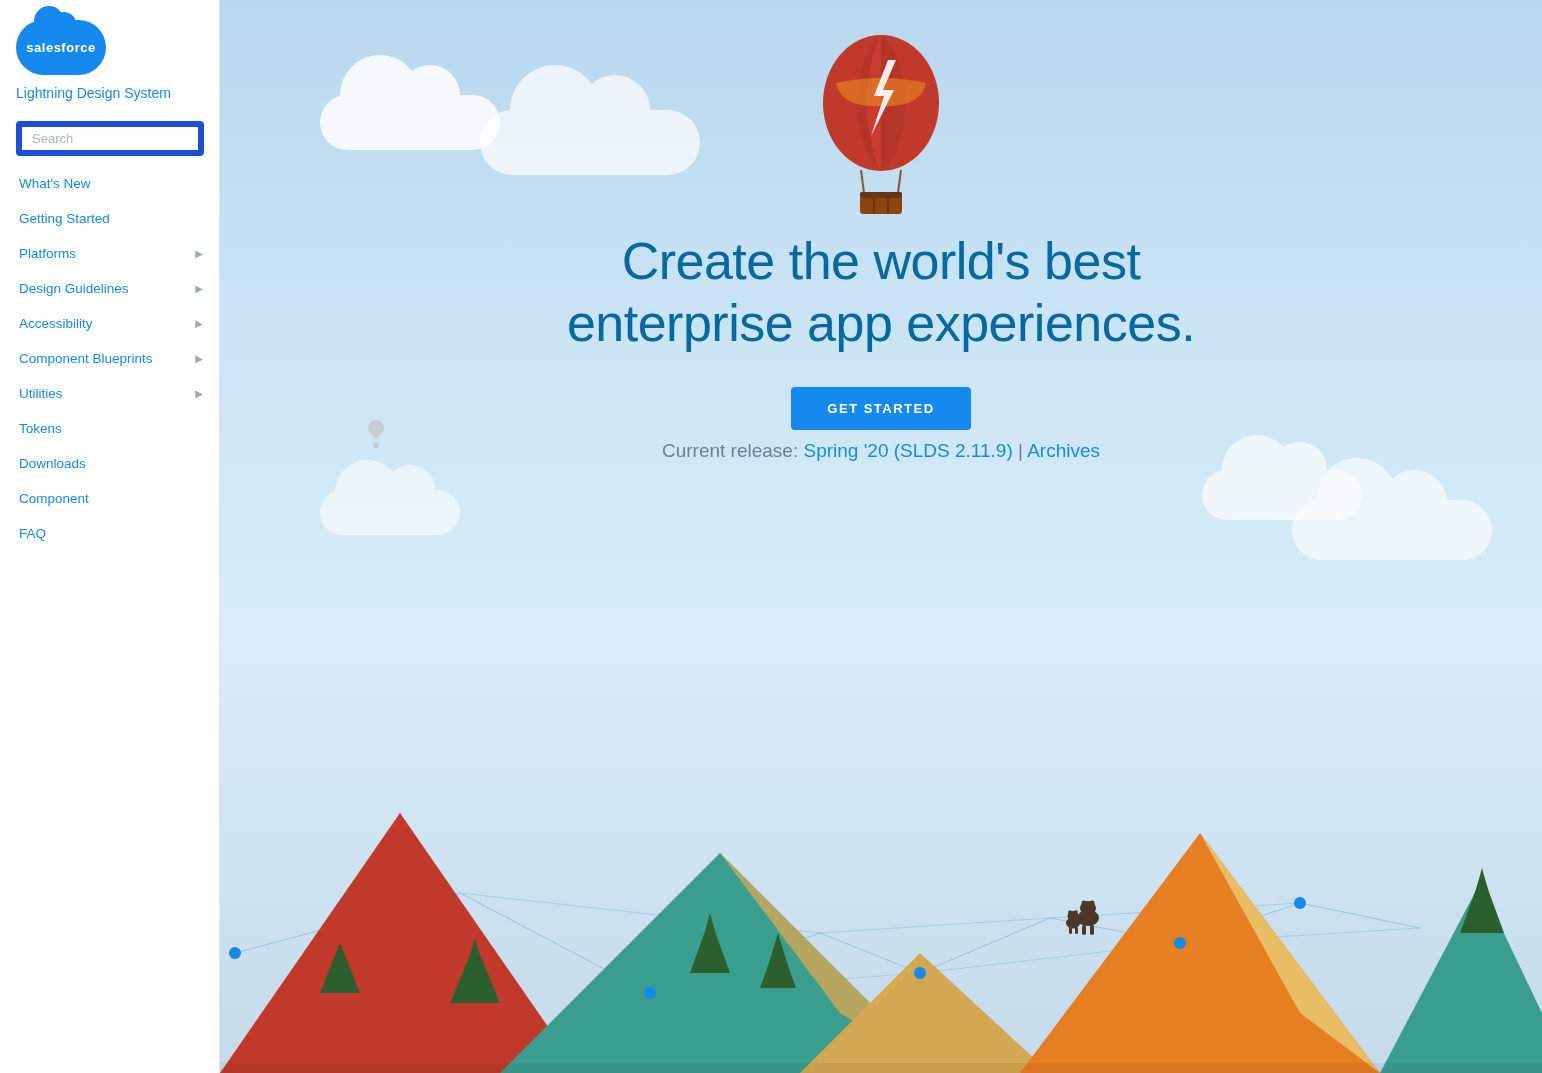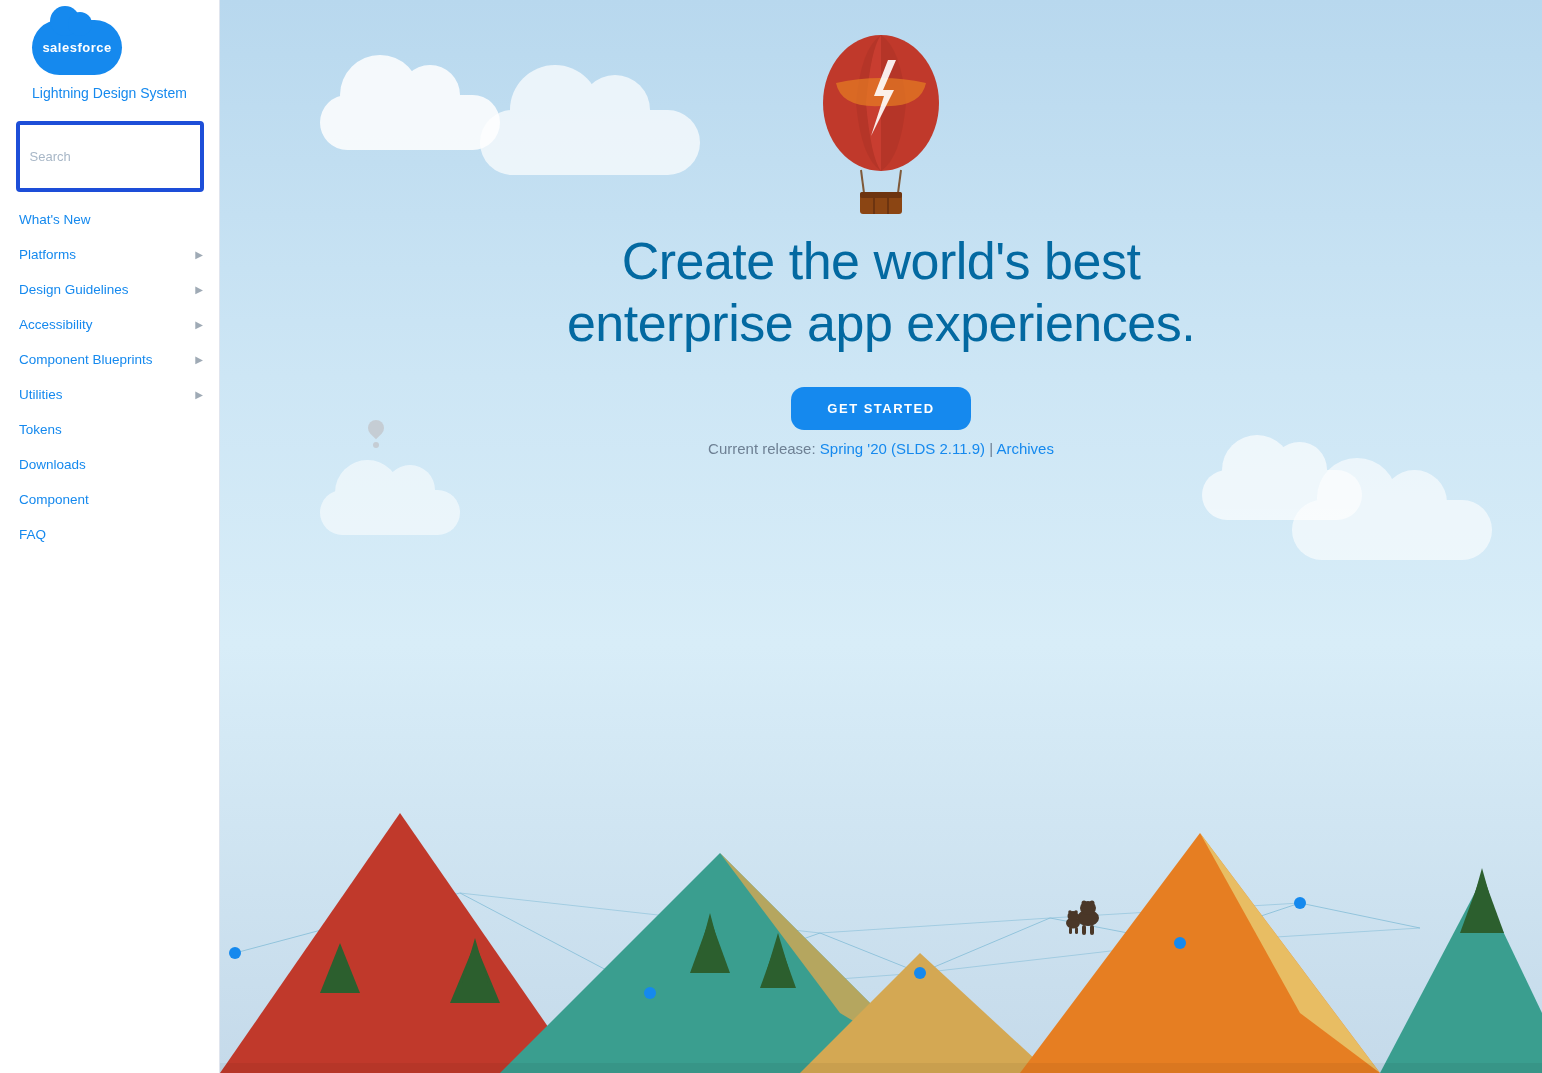--- a/index.html
+++ b/index.html
@@ -7,21 +7,21 @@
 
     
     #sidebar {
       width: 220px;
       min-width: 220px;
       height: 1073px;
       background: #fff;
       border-right: 1px solid #e0e5ee;
       display: flex;
       flex-direction: column;
-      align-items: center;
+      align-items: flex-start;
       padding-bottom: 20px;
       overflow-y: auto;
       z-index: 10;
     }
 
     .sidebar-logo-area {
       padding: 20px 16px 10px 16px;
       display: flex;
       flex-direction: column;
       align-items: flex-start;
@@ -74,23 +74,23 @@
       margin-top: 2px;
       padding-left: 0;
     }
 
     .search-box-wrap {
       width: 188px;
       margin: 10px 16px 6px 16px;
     }
     .search-box {
       width: 100%;
-      border: 4px solid #1d4ed8;
+      border: 6px solid #1d4ed8;
       border-radius: 4px;
-      padding: 24px 10px;
+      padding: 4px 10px;
       font-size: 13px;
       color: #54698d;
       outline: none;
       background: #fff;
     }
     .search-box::placeholder { color: #a8b7c7; }
 
     .sidebar-nav {
       width: 100%;
       margin-top: 4px;
@@ -207,32 +207,32 @@
 
     .get-started-btn {
       display: inline-block;
       margin-top: 32px;
       background: #1589ee;
       color: #fff;
       font-size: 13px;
       font-weight: 700;
       letter-spacing: 1.5px;
       padding: 14px 36px;
-      border-radius: 13px;
+      border-radius: 4px;
       border: none;
       cursor: pointer;
       text-transform: uppercase;
     }
 
     .release-info {
       position: absolute;
       top: 440px;
       left: 50%;
       transform: translateX(-50%);
-      font-size: 15px;
+      font-size: 19px;
       color: #6e8094;
       white-space: nowrap;
       text-align: center;
     }
     .release-link {
       color: #1589ee;
       text-decoration: none;
     }
 
     
@@ -281,20 +281,21 @@
     </div>
     <span class="sidebar-title">Lightning Design System</span>
   </div>
 
   <div class="search-box-wrap">
     <input type="text" class="search-box" placeholder="Search" style="">
   </div>
 
   <nav class="sidebar-nav">
   <a href="#" class="nav-item">What's New</a>
+      <a href="#" class="nav-item">Getting Started</a>
       <a href="#" class="nav-item">Platforms<span class="chevron">▶</span></a>
       <a href="#" class="nav-item">Design Guidelines<span class="chevron">▶</span></a>
       <a href="#" class="nav-item">Accessibility<span class="chevron">▶</span></a>
       <a href="#" class="nav-item">Component Blueprints<span class="chevron">▶</span></a>
       <a href="#" class="nav-item">Utilities<span class="chevron">▶</span></a>
       <a href="#" class="nav-item">Tokens</a>
       <a href="#" class="nav-item">Downloads</a>
       <a href="#" class="nav-item">Component</a>
       <a href="#" class="nav-item">FAQ</a>
     </nav>

